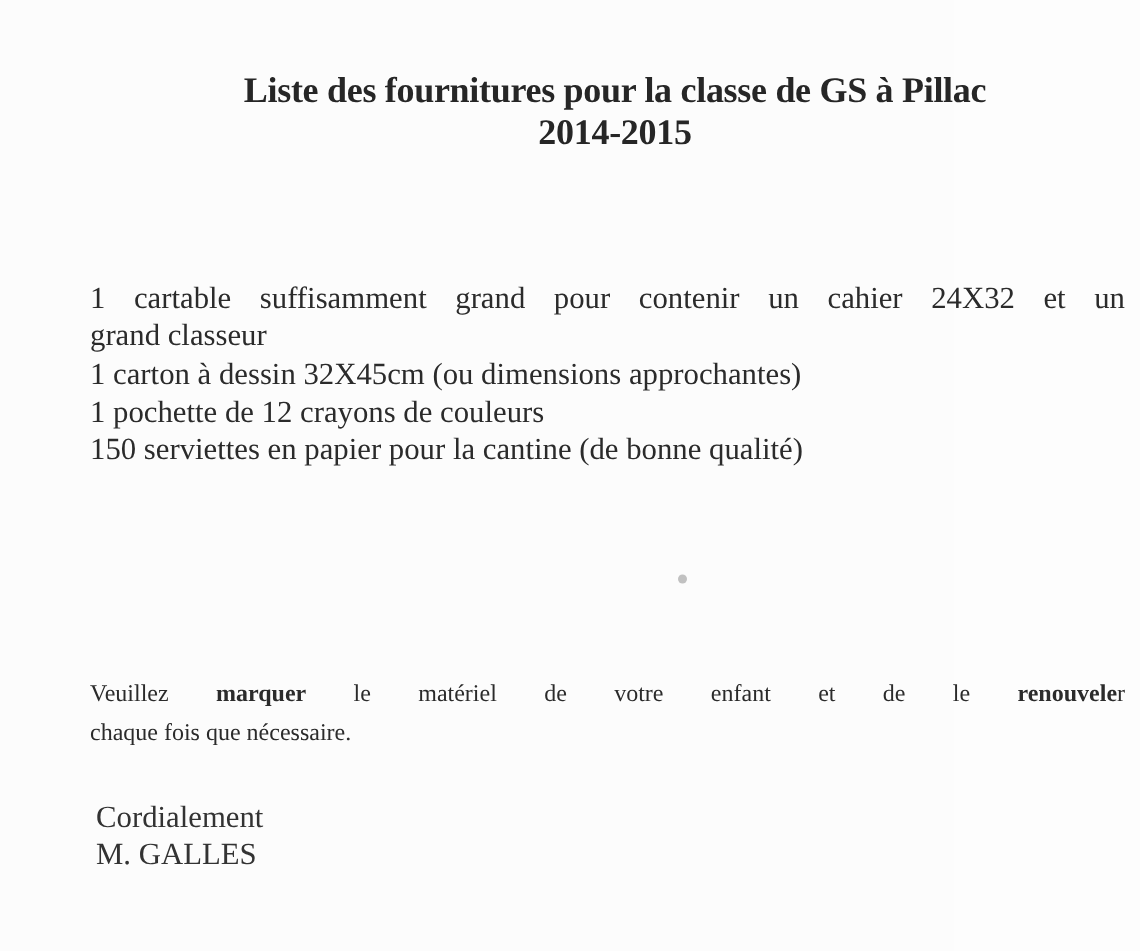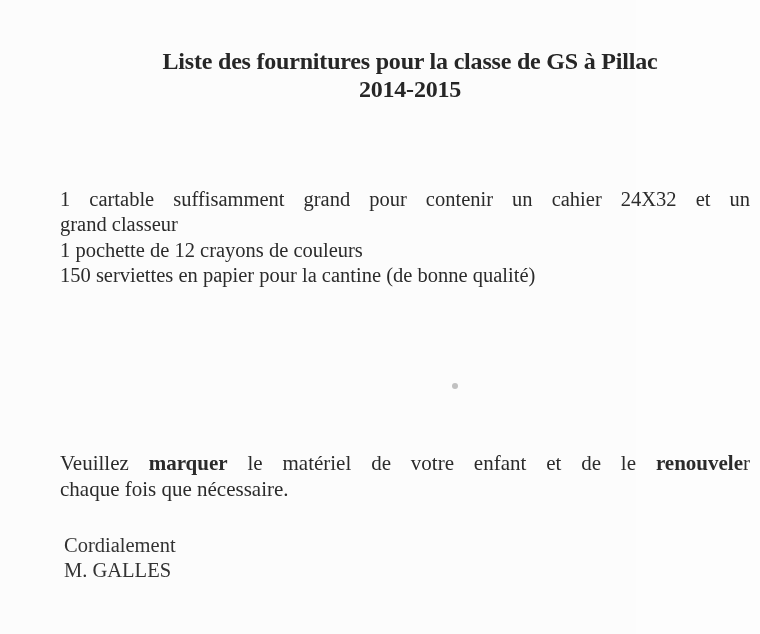--- a/index.html
+++ b/index.html
@@ -49,21 +49,21 @@
       text-align: justify;
       text-align-last: justify;
       width: 690px;
     }
     .bold { font-weight: bold; }
     .note {
       position: absolute;
       left: 60px;
       top: 450px;
       width: 690px;
-      font-size: 21px;
+      font-size: 16px;
       line-height: 26px;
       color: #2b2b2b;
     }
     .note .line1 {
       text-align: justify;
       text-align-last: justify;
       width: 690px;
       white-space: nowrap;
     }
     .note .line2 { white-space: nowrap; }
@@ -89,20 +89,21 @@
 <div class="page">
 
   <div class="title-block">
     <div>Liste des fournitures pour la classe de GS à Pillac</div>
     <div>2014-2015</div>
   </div>
 
   <div class="list">
     <div class="item justify">1 cartable suffisamment grand pour contenir un cahier 24X32 et un</div>
     <div class="item">grand classeur</div>
+    <div class="item">1 carton à dessin 32X45cm (ou dimensions approchantes)</div>
     <div class="item">1 pochette de 12 crayons de couleurs</div>
     <div class="item">150 serviettes en papier pour la cantine (de bonne qualité)</div>
   </div>
 
   <div class="note">
     <div class="line1"><span>Veuillez </span><span class="bold">marquer</span><span> le matériel de votre enfant et de le </span><span class="bold">renouvele</span><span>r</span></div>
     <div class="line2">chaque fois que nécessaire.</div>
   </div>
 
   <div class="signature">

